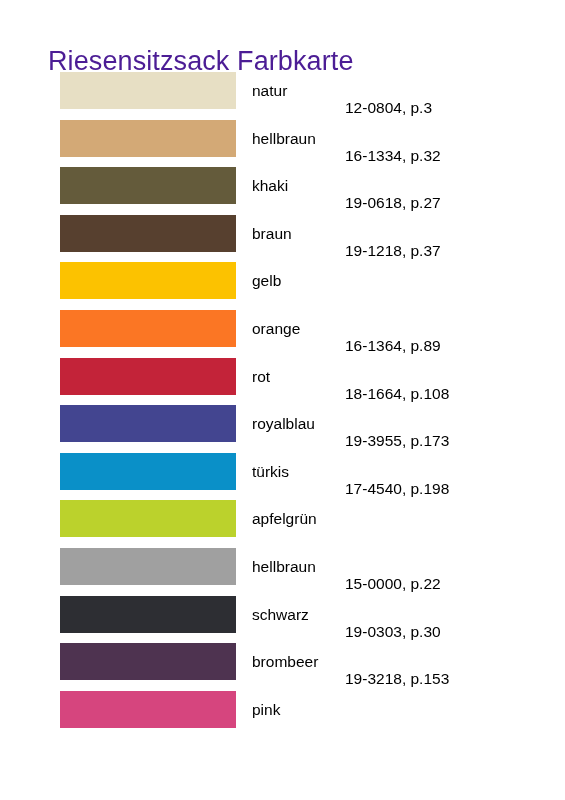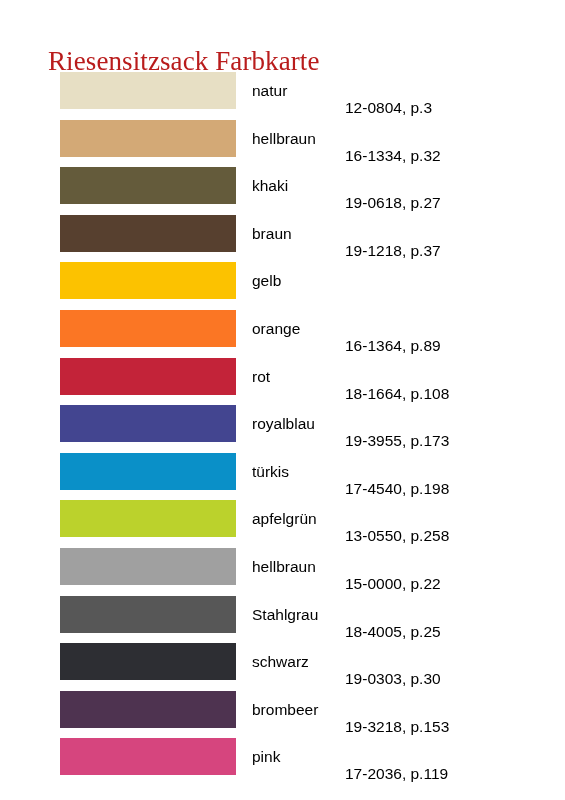--- a/index.html
+++ b/index.html
@@ -24,23 +24,22 @@
     box-sizing: border-box;
   }
   #chart-title {
     position: absolute;
     left: 48px;
     top: 27px;
     font-size: 27px;
     font-weight: normal;
     letter-spacing: 0.1px;
     line-height: 32px;
-    color: #b91c1c;
+    color: #4c1d95;
     white-space: nowrap;
-    font-family: Liberation Serif, serif;
   }
   #swatch-list {
     position: absolute;
     left: 0;
     top: 72px;
     width: 455px;
   }
   .swatch-row {
     position: relative;
     height: 47.6px;
@@ -119,42 +118,35 @@
         <div class="swatch-code">19-3955, p.173</div>
       </div>
       <div class="swatch-row">
         <div class="swatch-chip" style="background: rgb(10, 144, 200);"></div>
         <div class="swatch-name">türkis</div>
         <div class="swatch-code">17-4540, p.198</div>
       </div>
       <div class="swatch-row">
         <div class="swatch-chip" style="background: rgb(187, 210, 44);"></div>
         <div class="swatch-name">apfelgrün</div>
-        <div class="swatch-code">13-0550, p.258</div>
       </div>
       <div class="swatch-row">
         <div class="swatch-chip" style="background: rgb(160, 160, 160);"></div>
         <div class="swatch-name">hellbraun</div>
         <div class="swatch-code">15-0000, p.22</div>
-      </div>
-      <div class="swatch-row">
-        <div class="swatch-chip" style="background: rgb(87, 87, 87);"></div>
-        <div class="swatch-name">Stahlgrau</div>
-        <div class="swatch-code">18-4005, p.25</div>
       </div>
       <div class="swatch-row">
         <div class="swatch-chip" style="background: rgb(45, 46, 51);"></div>
         <div class="swatch-name">schwarz</div>
         <div class="swatch-code">19-0303, p.30</div>
       </div>
       <div class="swatch-row">
         <div class="swatch-chip" style="background: rgb(78, 51, 80);"></div>
         <div class="swatch-name">brombeer</div>
         <div class="swatch-code">19-3218, p.153</div>
       </div>
       <div class="swatch-row">
         <div class="swatch-chip" style="background: rgb(214, 69, 126);"></div>
         <div class="swatch-name">pink</div>
-        <div class="swatch-code">17-2036, p.119</div>
       </div>
     </div>
 
 </div>
 
 </body></html>

